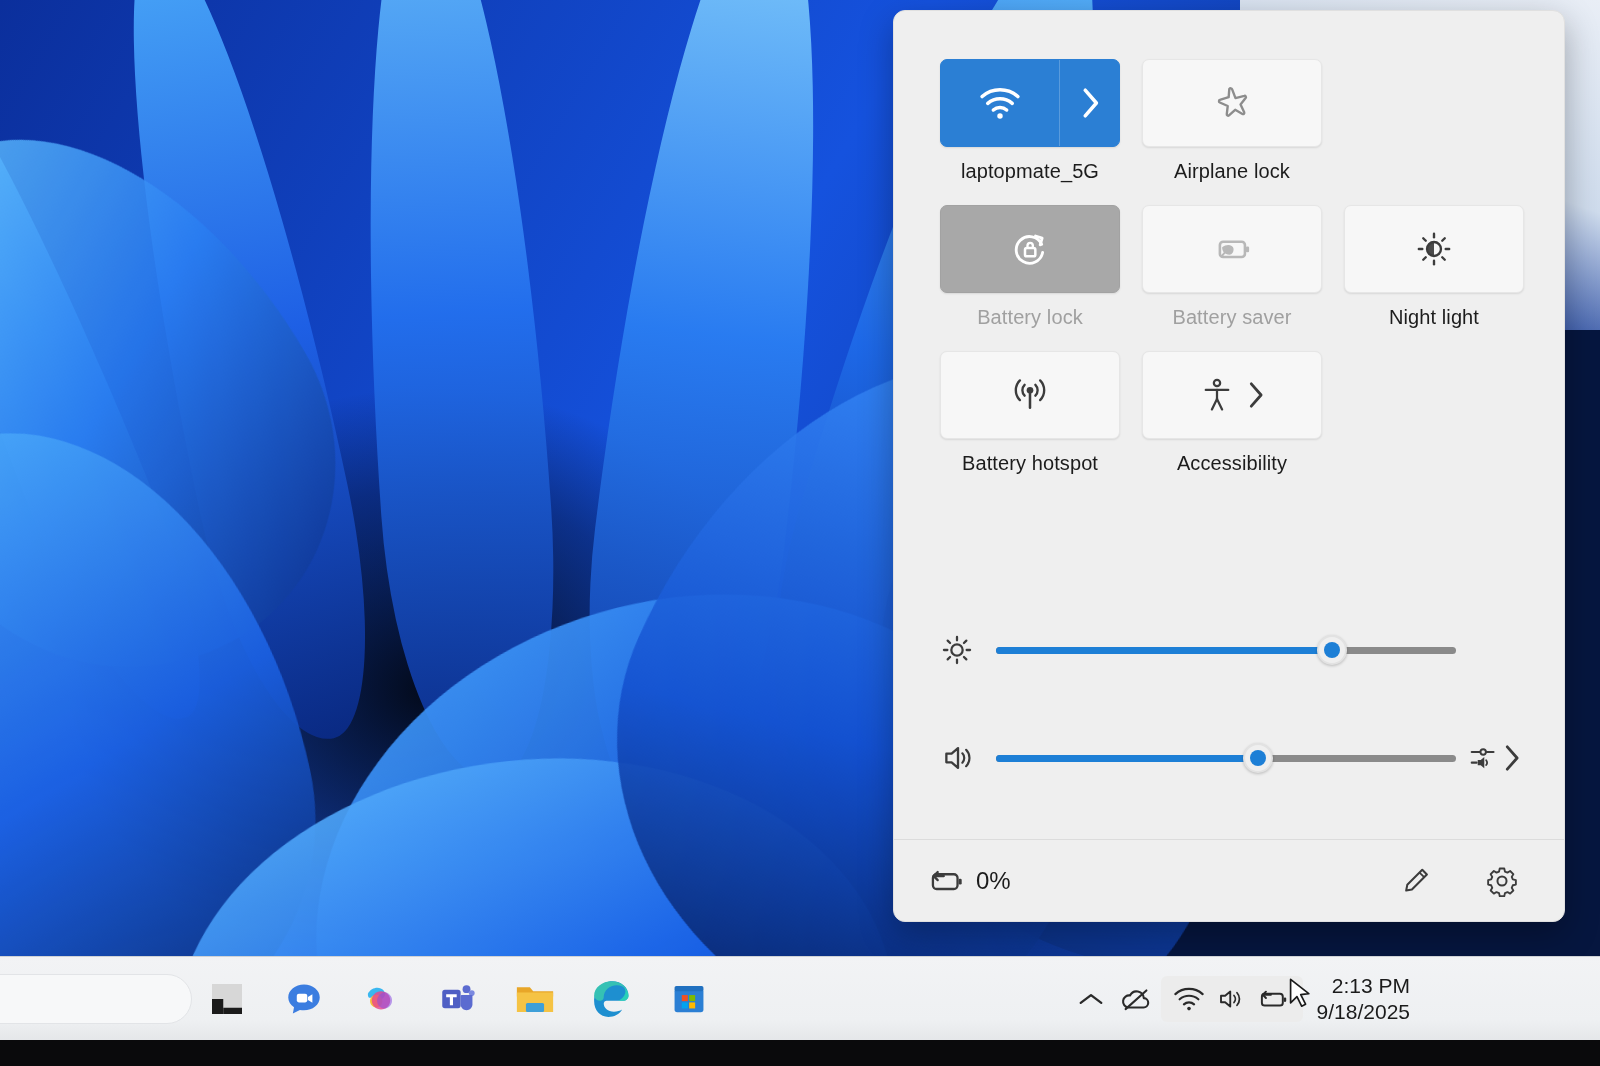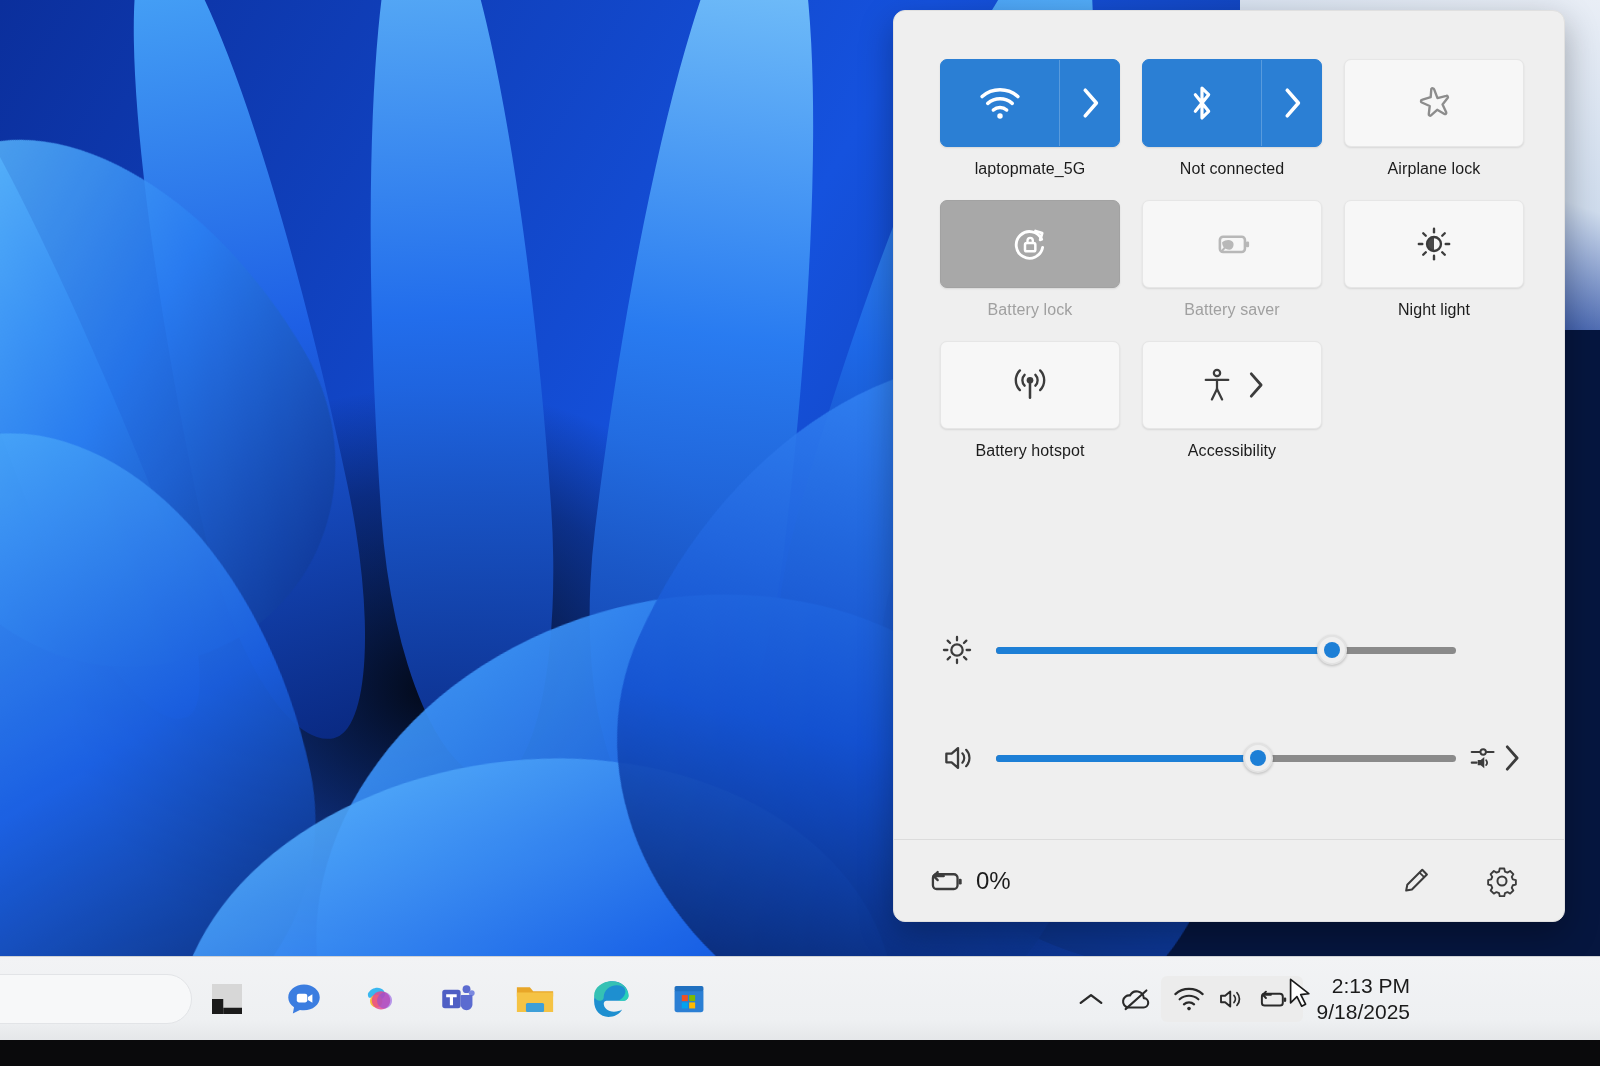--- a/index.html
+++ b/index.html
@@ -99,21 +99,21 @@
   }
   .tile.split .tile-chev{
     flex:1; height:100%; display:flex; align-items:center; justify-content:center;
     border-left:1px solid rgba(255,255,255,0.22);
   }
   .tile.full{ justify-content:center; }
   .tile.active{ background:#2b7fd4; border:1px solid #2b7fd4; }
   .tile.disabled{ background:#a8a8a8; border:1px solid #a2a2a2; }
 
   .tile-label{
-    margin-top:13px; font-size:16px; color:#1c1c1c; white-space:nowrap;
+    margin-top:13px; font-size:20px; color:#1c1c1c; white-space:nowrap;
     text-align:center; letter-spacing:0.1px;
   }
   .tile-label.muted{ color:#a0a0a0; }
 
   
   #qs-sliders{ position:absolute; left:0; top:600px; width:672px; padding:0 46px; }
   .slider-row{ display:flex; align-items:center; height:78px; }
   .slider-ico{ width:56px; display:flex; align-items:center; justify-content:flex-start; }
   .slider-track-wrap{ flex:1; position:relative; height:22px; display:flex; align-items:center; }
   .slider-track{
@@ -185,35 +185,20 @@
           </div>
           <div class="tile-chev">
             <svg width="20" height="32" viewBox="0 0 12 20">
               <path d="M3 2l7 8-7 8" stroke="#ffffff" stroke-width="2.2" fill="none" stroke-linecap="round" stroke-linejoin="round"></path>
             </svg>
           </div>
         </div>
         <div class="tile-label">laptopmate_5G</div>
       </div>
 
-      <div class="tile-cell">
-        <div class="tile split active">
-          <div class="tile-main">
-            <svg width="28" height="40" viewBox="0 0 16 24">
-              <path d="M4 7l8 10-4 4V3l4 4-8 10" stroke="#ffffff" stroke-width="1.9" fill="none" stroke-linecap="round" stroke-linejoin="round"></path>
-            </svg>
-          </div>
-          <div class="tile-chev">
-            <svg width="20" height="32" viewBox="0 0 12 20">
-              <path d="M3 2l7 8-7 8" stroke="#ffffff" stroke-width="2.2" fill="none" stroke-linecap="round" stroke-linejoin="round"></path>
-            </svg>
-          </div>
-        </div>
-        <div class="tile-label">Not connected</div>
-      </div>
 
       <div class="tile-cell">
         <div class="tile full">
           <svg width="38" height="38" viewBox="0 0 24 24">
             <path d="M10.3 3.1c.5-.6 1.5-.5 1.8.3l2.1 5.5 5.6-1.4c.7-.2 1.3.6.9 1.2l-3.3 4.3 2.3 4.9c.3.7-.4 1.4-1.1 1l-4.6-2.6-3.9 3.5c-.6.5-1.5 0-1.4-.8l.6-5.1-5-2.2c-.7-.3-.7-1.4 0-1.6l5.6-1.8z" stroke="#8d8d8d" stroke-width="1.5" fill="none" stroke-linejoin="round"></path>
           </svg>
         </div>
         <div class="tile-label">Airplane lock</div>
       </div>
 

